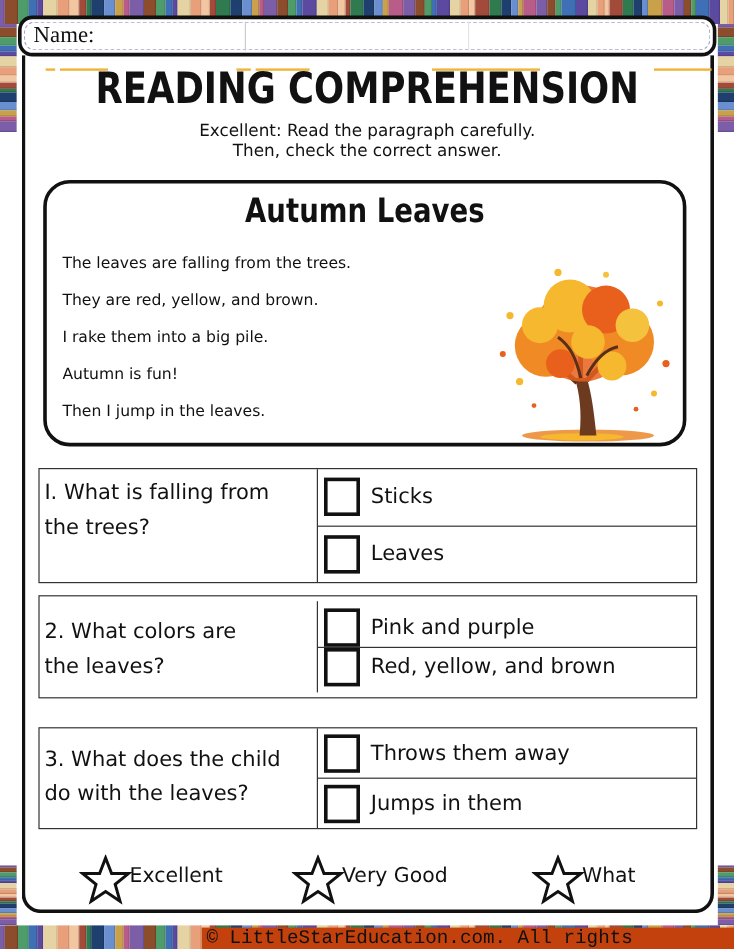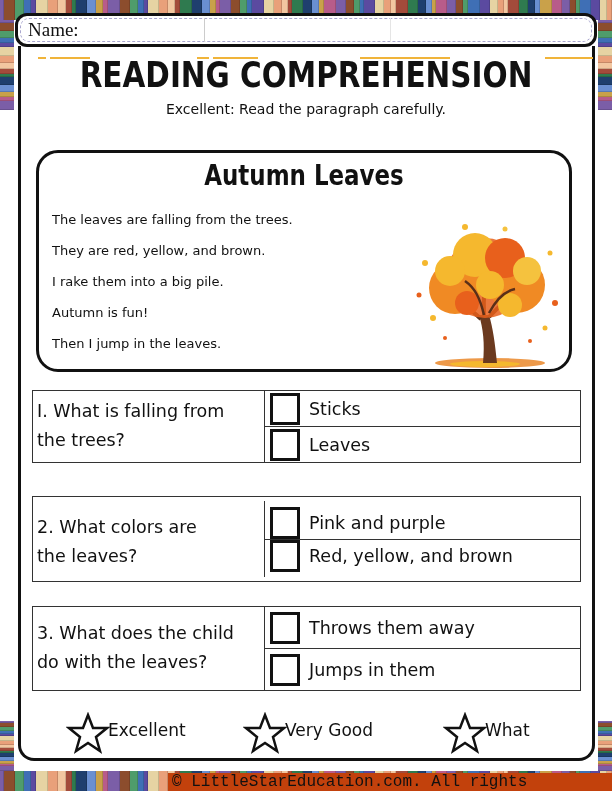--- a/index.html
+++ b/index.html
@@ -243,20 +243,21 @@
 <div class="name-bar">
   <div class="inner"></div>
   <span class="label">Name:</span>
   <div class="divider" style="left:186px;"></div>
   <div class="divider" style="left:372px; background:#e5e5e5;"></div>
 </div>
 
 <div class="title">READING COMPREHENSION</div>
 <div class="directions">
   <div>Excellent: Read the paragraph carefully.</div>
+  <div>Then, check the correct answer.</div>
 </div>
 
 <div class="story">
   <div class="story-title">Autumn Leaves</div>
   <div class="story-lines">
     <div class="story-line">The leaves are falling from the trees.</div>
     <div class="story-line">They are red, yellow, and brown.</div>
     <div class="story-line">I rake them into a big pile.</div>
     <div class="story-line">Autumn is fun!</div>
     <div class="story-line">Then I jump in the leaves.</div>
@@ -293,21 +294,21 @@
     <circle cx="145" cy="30" r="2.5" fill="#f5b82e"></circle>
     <circle cx="150" cy="80" r="3" fill="#e8601c"></circle>
     <circle cx="140" cy="105" r="2.5" fill="#f5b82e"></circle>
     <circle cx="60" cy="4" r="3" fill="#f5b82e"></circle>
     <circle cx="100" cy="6" r="2.5" fill="#f5c23e"></circle>
     <circle cx="40" cy="115" r="2" fill="#e8601c"></circle>
     <circle cx="125" cy="118" r="2" fill="#e8601c"></circle>
   </svg>
 </div>
 
-<div class="q" style="top:390px; height:73px;">
+<div class="q" style="top:390px; height:96px;">
   <div class="q-text">
     <div>I. What is falling from</div>
     <div>the trees?</div>
   </div>
   <div class="q-opts">
     <div class="opt">
       <div class="cb"></div>
       <span class="opt-label">Sticks</span>
     </div>
     <div class="opt">

